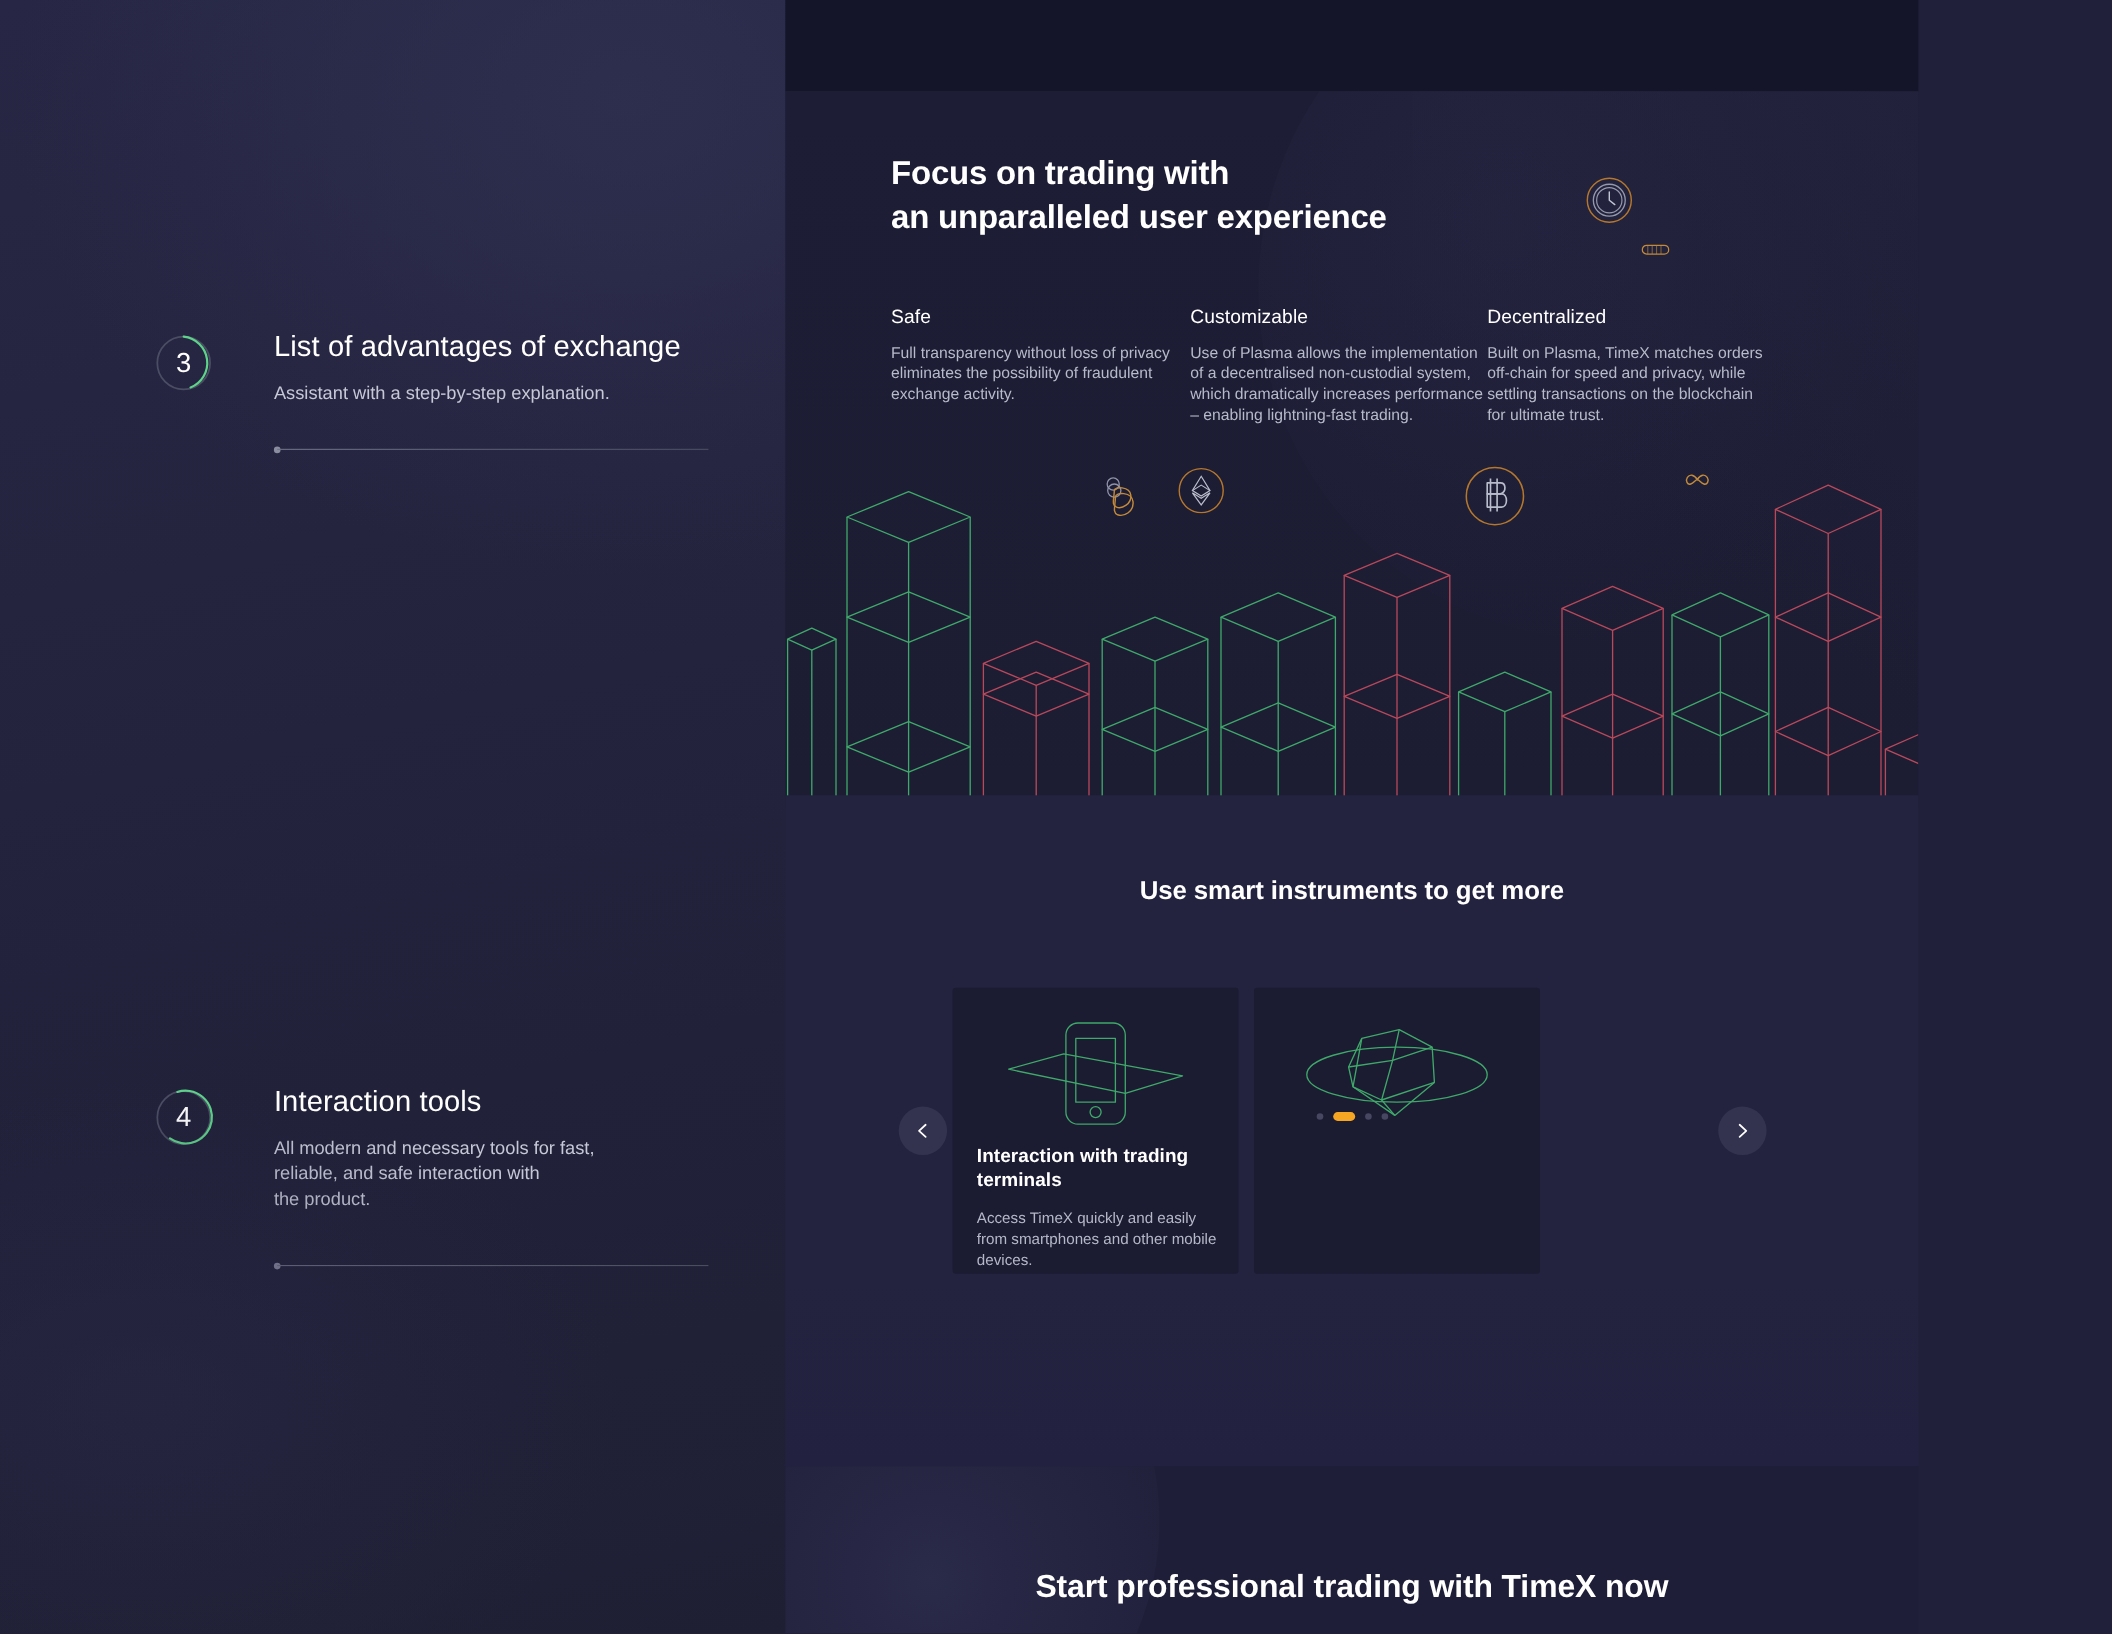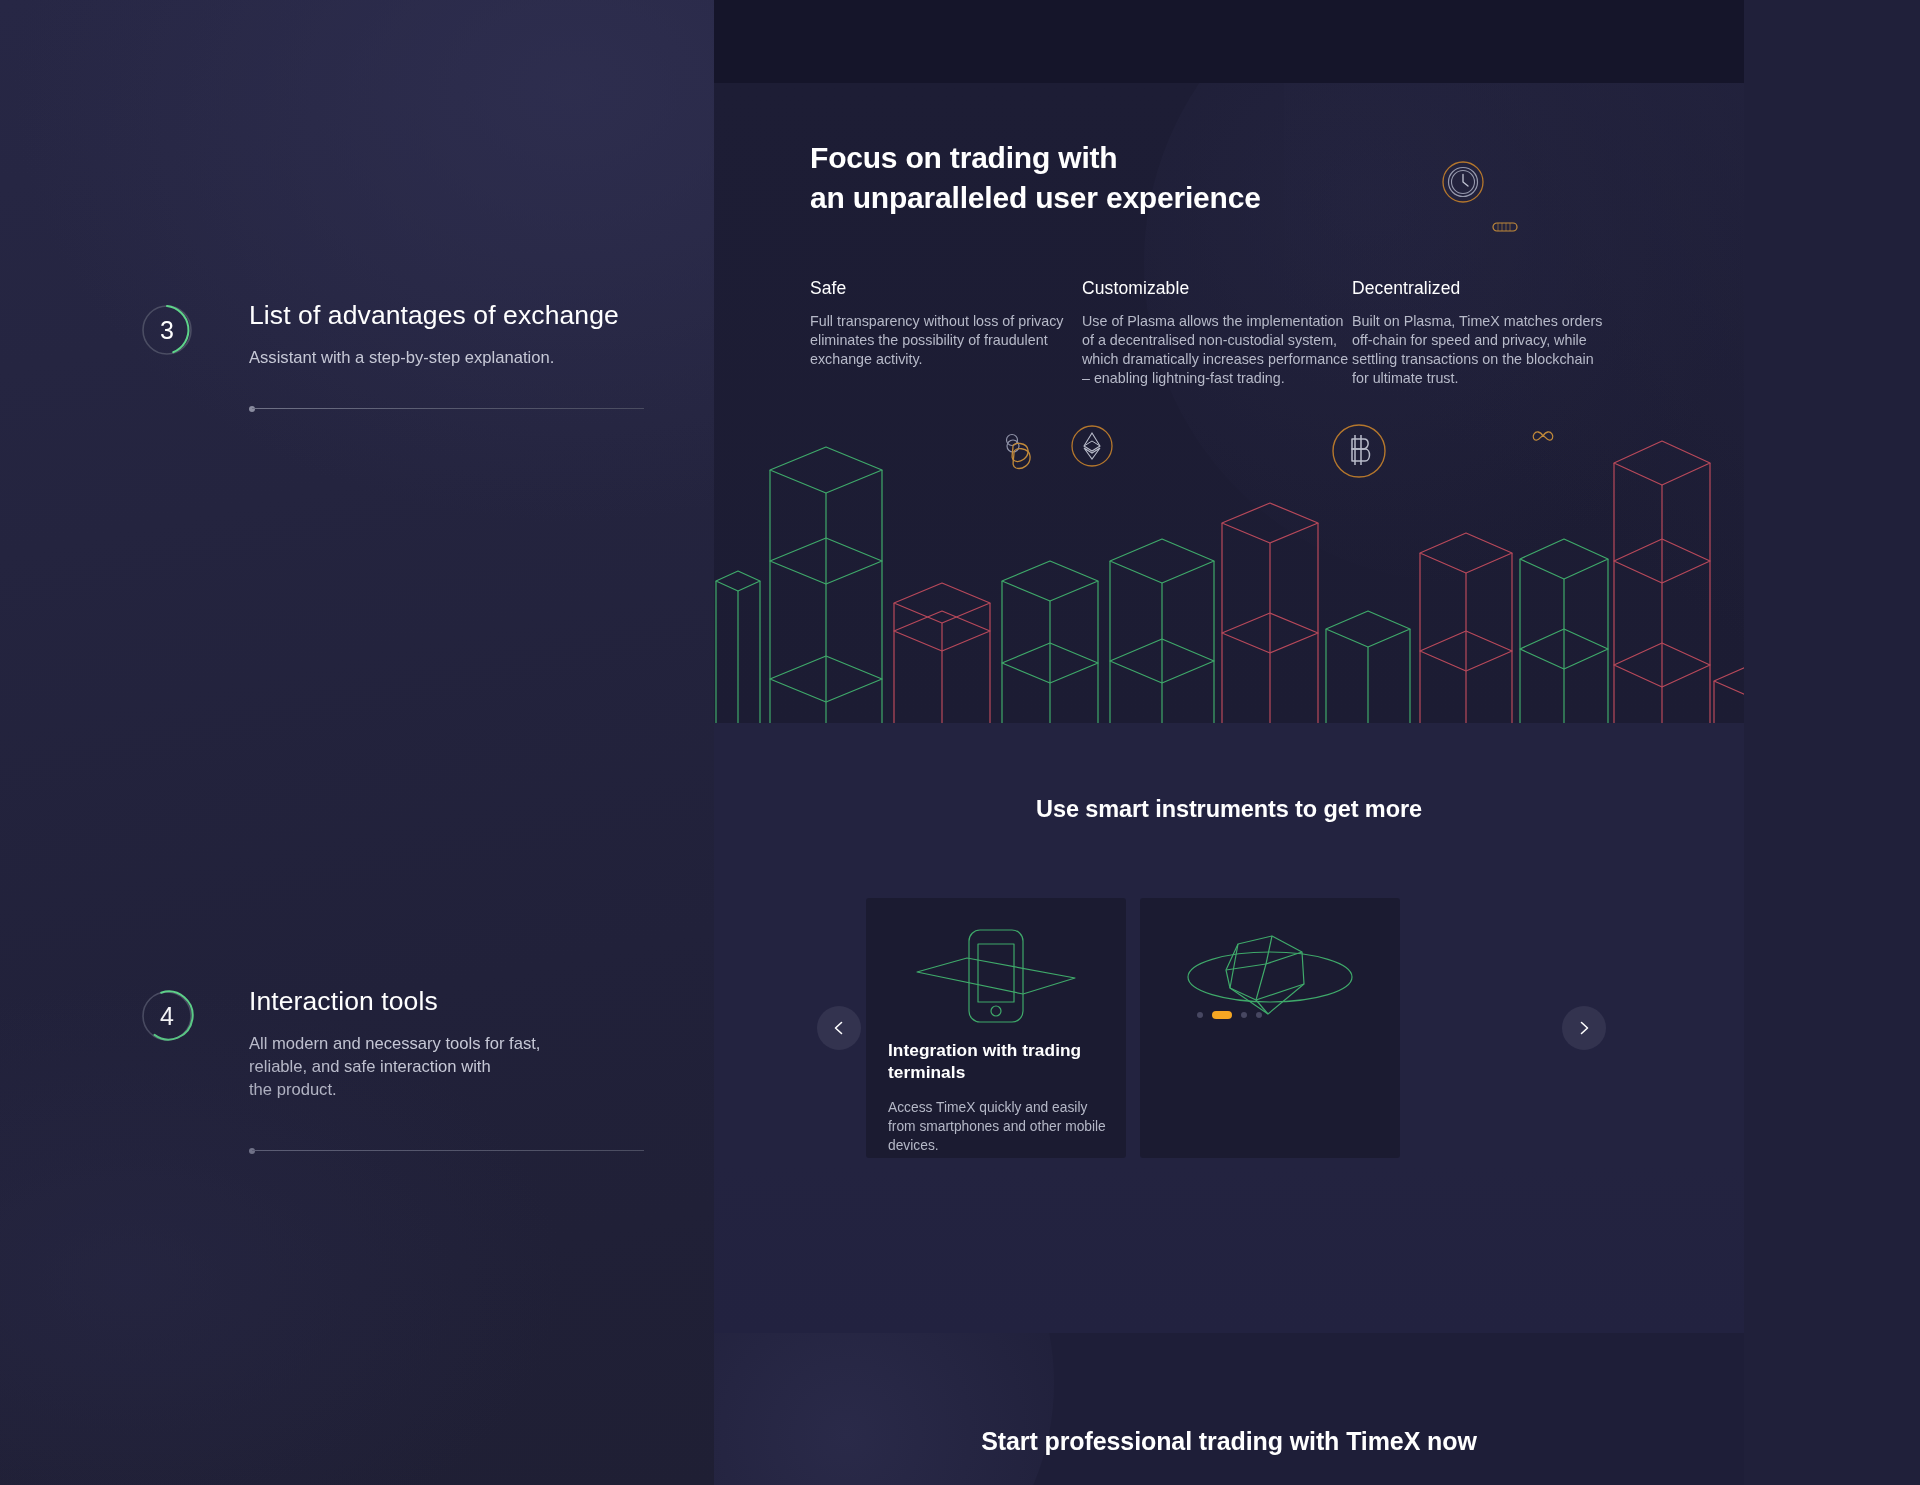--- a/index.html
+++ b/index.html
@@ -149,21 +149,21 @@
     position: absolute; left: 0; top: 1333px; width: 1030px; height: 152px;
     background: #1e1e38; overflow: hidden;
   }
   .cta::before {
     content: ""; position: absolute; left: -180px; top: -210px;
     width: 520px; height: 520px; border-radius: 50%;
     background: radial-gradient(circle at 60% 60%, rgba(44,44,76,.85) 0%, rgba(30,30,56,0) 68%);
   }
   .cta-title {
     position: absolute; top: 94px; left: 0; width: 1030px; text-align: center;
-    color: #ffffff; font-size: 25px; font-weight: 700; letter-spacing: -.1px;
+    color: #ffffff; font-size: 29px; font-weight: 700; letter-spacing: -.1px;
   }
 </style>
 </head>
 <body>
 
 <div class="stage">
 
   <div class="left-panel">
 
     <div class="step" style="top:300px;">
@@ -387,21 +387,21 @@
             <svg width="170" height="112" viewBox="0 0 170 112">
               <g fill="none" stroke="#3fa96a" stroke-width="1.2" stroke-linejoin="round">
                 <rect x="58" y="10" width="54" height="92" rx="11"></rect>
                 <rect x="67" y="24" width="36" height="58"></rect>
                 <circle cx="85" cy="91" r="5"></circle>
                 <path d="M6 52 L56 38 L164 58 L112 74 Z"></path>
               </g>
             </svg>
           </div>
           <div class="card-txt">
-            <h5>Integration with trading terminals</h5>
+            <h5>Interaction with trading terminals</h5>
             <p>Access TimeX quickly and easily from smartphones and other mobile devices.</p>
           </div>
         </div>
 
         <div class="card">
           <div class="card-art">
             <svg width="180" height="108" viewBox="0 0 180 108">
               <g fill="none" stroke="#3fa96a" stroke-width="1.2" stroke-linejoin="round">
                 <ellipse cx="90" cy="55" rx="82" ry="25"></ellipse>
                 <path d="M58 22 L92 14 L122 30 L124 62 L88 92 L50 66 Z"></path>

